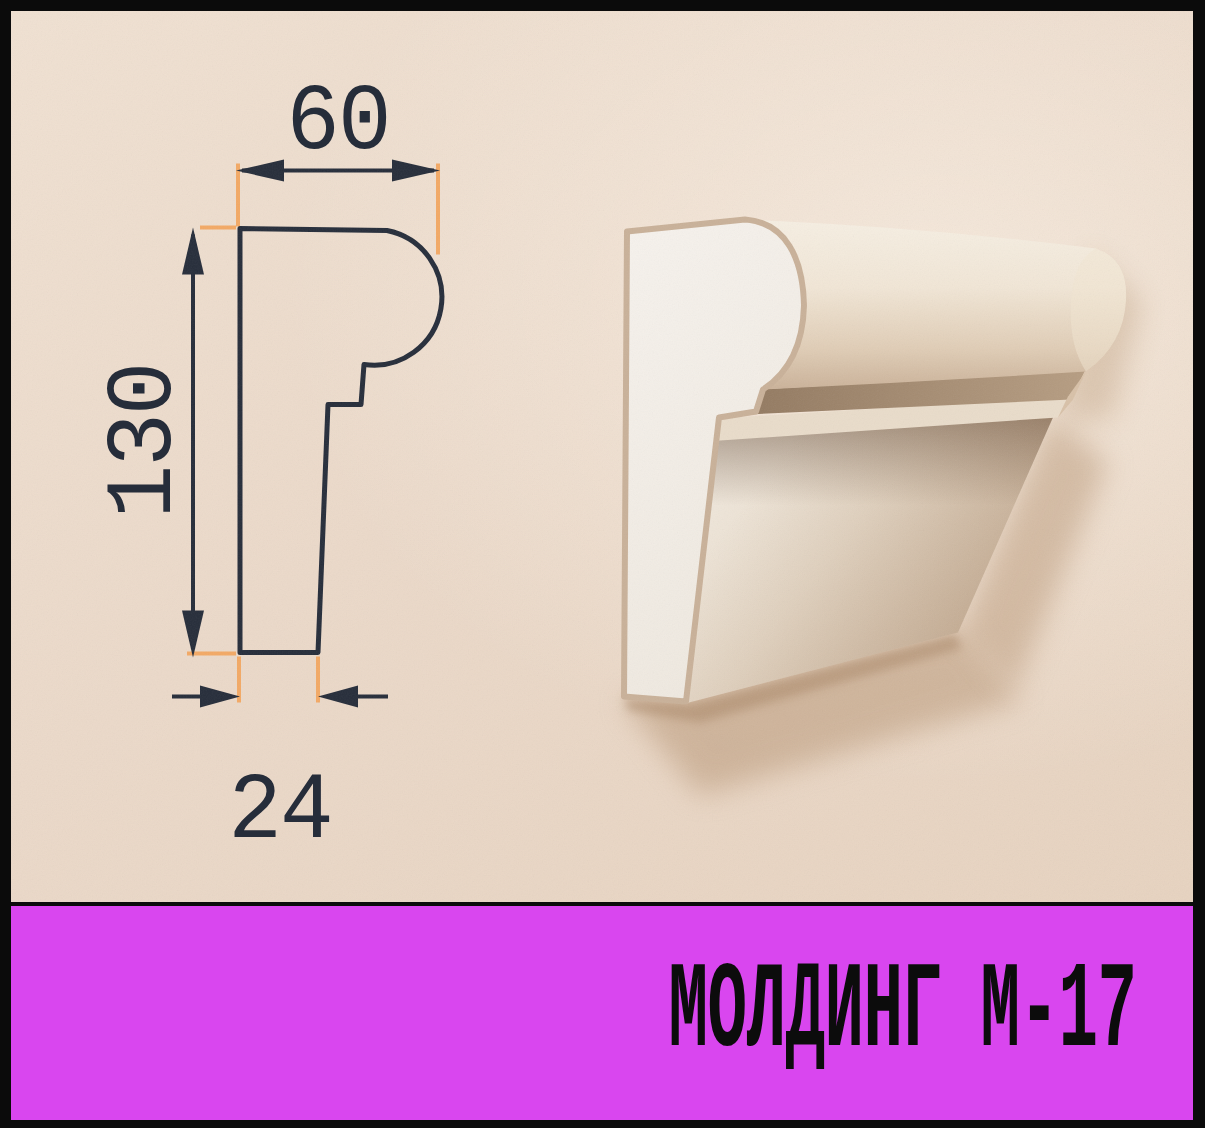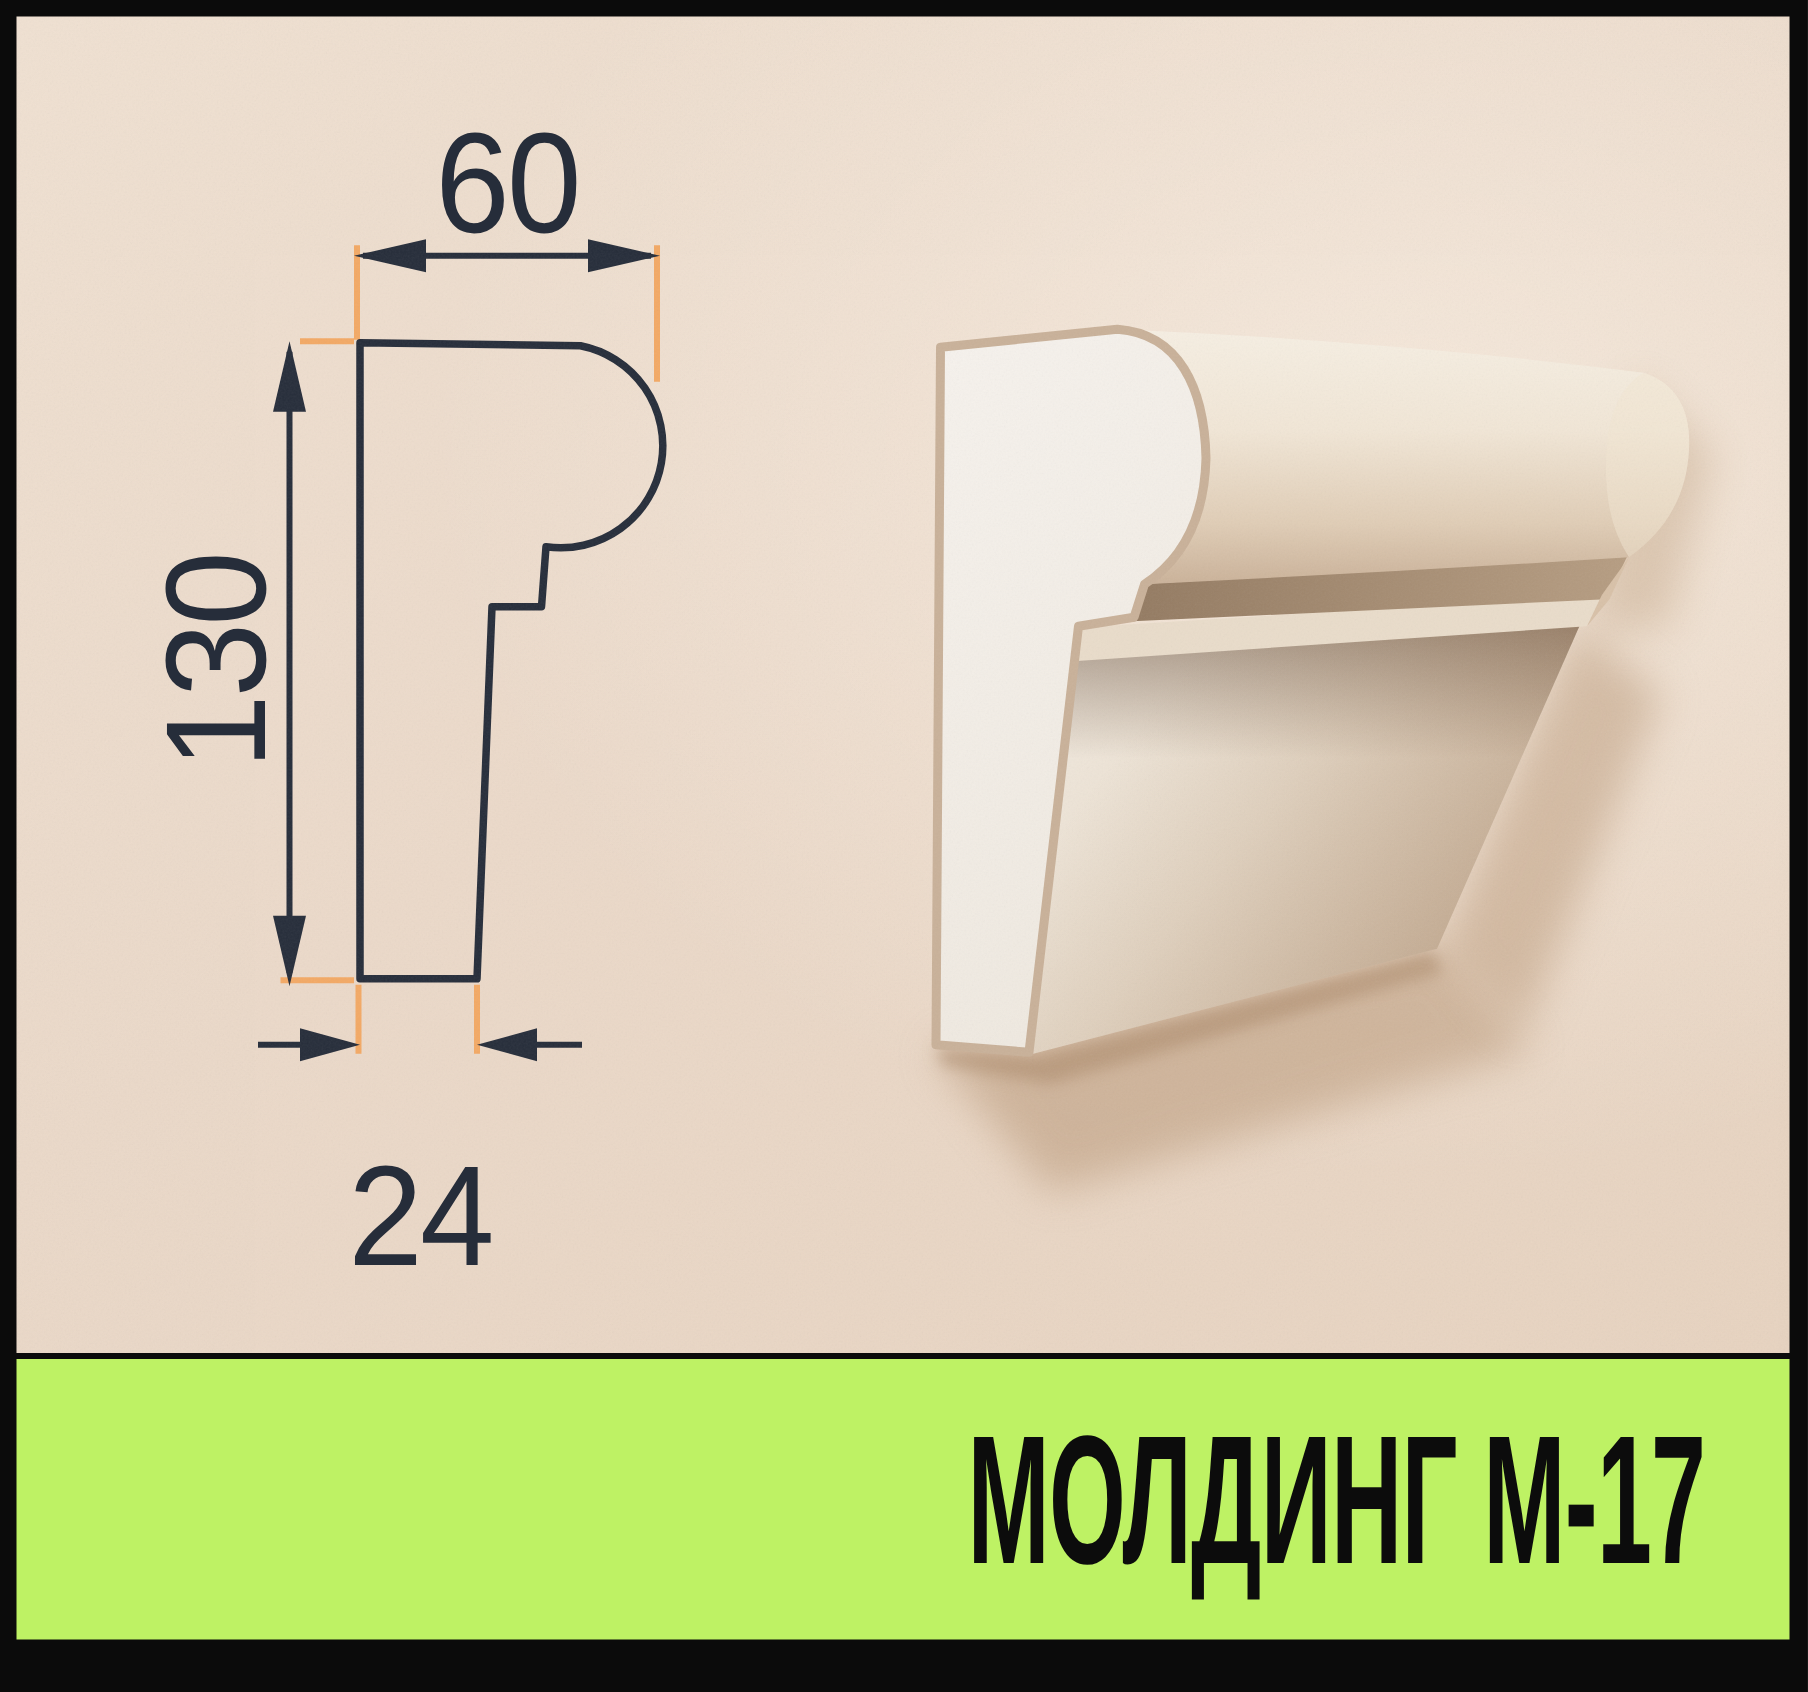--- a/index.html
+++ b/index.html
@@ -1,21 +1,21 @@
 <!DOCTYPE html>
 <html><head>
 <meta charset="utf-8">
 <style>
   html,body{margin:0;padding:0;background:#222;}
   .frame{
     position:relative;
     width:1205px;height:1128px;
     background:#0b0b0b;
     overflow:hidden;
-    font-family:Liberation Sans, sans-serif;
+    font-family:Liberation Mono, monospace;
   }
   .photo-area{
     position:absolute;left:11px;top:11px;width:1182px;height:891px;
     background:linear-gradient(145deg,#f0e1d2 0%,#ebd9c9 45%,#e7d3c0 100%);
     overflow:hidden;
   }
   .photo-area svg{position:absolute;left:0;top:0;}
   .dim-label{
     position:absolute;
     transform:translate(-50%,-50%) scaleX(.94);
@@ -23,22 +23,22 @@
     font-weight:400;
     color:#262d3a;
     line-height:1;
     white-space:nowrap;
     letter-spacing:-2px;
   }
   .dim-label.vertical{
     transform:translate(-50%,-50%) rotate(-90deg) scaleX(.94);
   }
   .banner{
-    position:absolute;left:11px;top:906px;width:1182px;height:187px;
-    background:#bef264;
+    position:absolute;left:11px;top:906px;width:1182px;height:214px;
+    background:#d946ef;
     display:flex;align-items:center;justify-content:flex-end;
   }
   .banner h1{
     margin:0 56px 0 0;
     font-size:122px;
     font-weight:700;
     line-height:1;
     color:#0c0c0c;
     white-space:nowrap;
     transform:scaleX(.54);

